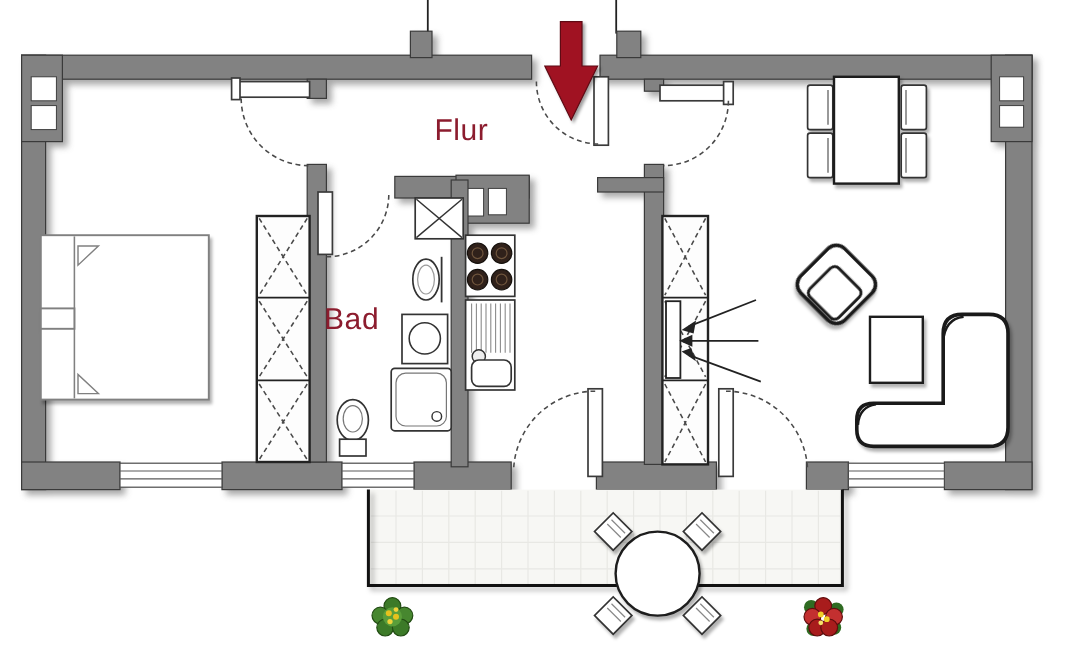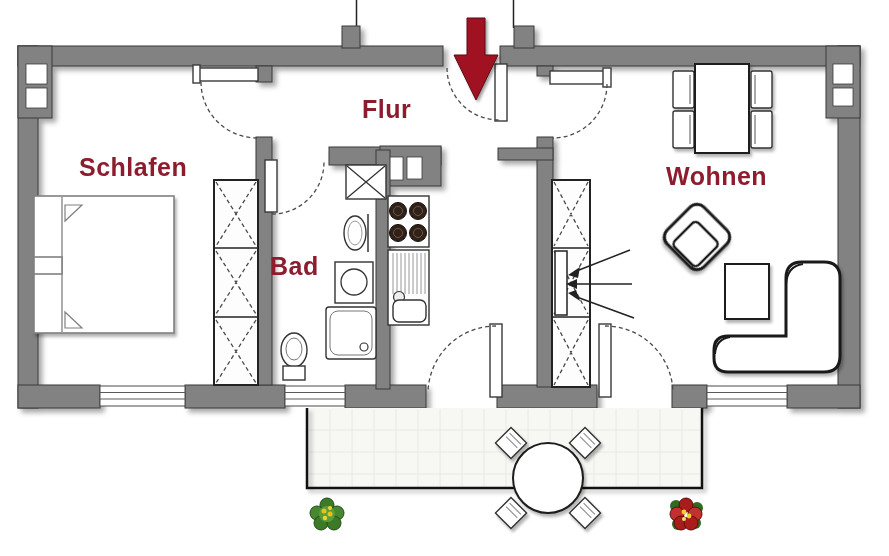--- a/index.html
+++ b/index.html
@@ -17,21 +17,21 @@
   .furn{fill:#ffffff;stroke:#1d1d1d;stroke-width:2;}
   .furn-thin{fill:#ffffff;stroke:#333;stroke-width:1.4;}
   .dash{fill:none;stroke:#4a4a4a;stroke-width:1.3;stroke-dasharray:4 3;}
   .leaf{fill:#ffffff;stroke:#3a3a3a;stroke-width:1.4;}
   .bedline{stroke:#808080;stroke-width:1.6;fill:#ffffff;}
   .grid{stroke:#e8e8e4;stroke-width:1;fill:none;}
   .arrowshape{fill:var(--arrow-color,#a01222);stroke:#5f0a14;stroke-width:1;}
   .tvarrow{stroke:#222;stroke-width:1.5;fill:none;}
   .tvhead{fill:#222;}
   .room-label{position:absolute;color:var(--label-color,#8c1c2e);font-size:25px;
-              font-weight:bold;letter-spacing:.5px;white-space:nowrap;}
+              font-weight:normal;letter-spacing:.5px;white-space:nowrap;}
 </style>
 </head>
 <body>
 
 <div class="stage">
 <svg width="889" height="556" viewBox="0 0 889 556">
 
   <g>
     <line x1="356.5" y1="0" x2="356.5" y2="28" stroke="#222" stroke-width="1.5"></line>
     <line x1="513.5" y1="0" x2="513.5" y2="28" stroke="#222" stroke-width="1.5"></line>
@@ -283,17 +283,15 @@
       <rect class="leaf" x="599" y="324" width="12" height="73"></rect>
       <path class="dash" d="M605 326 A68 68 0 0 1 673 392"></path>
     </g>
   </g>
 
   <g class="sh-a">
     <polygon class="arrowshape" points="467,18 485,18 485,55 498,55 476,100 454,55 467,55"></polygon>
   </g>
 </svg>
 
-  <div class="room-label" style="left:79px;top:153px;">Schlafen</div>
   <div class="room-label" style="left:362px;top:95px;">Flur</div>
   <div class="room-label" style="left:270px;top:252px;">Bad</div>
-  <div class="room-label" style="left:666px;top:162px;">Wohnen</div>
 </div>
 
 </body></html>

